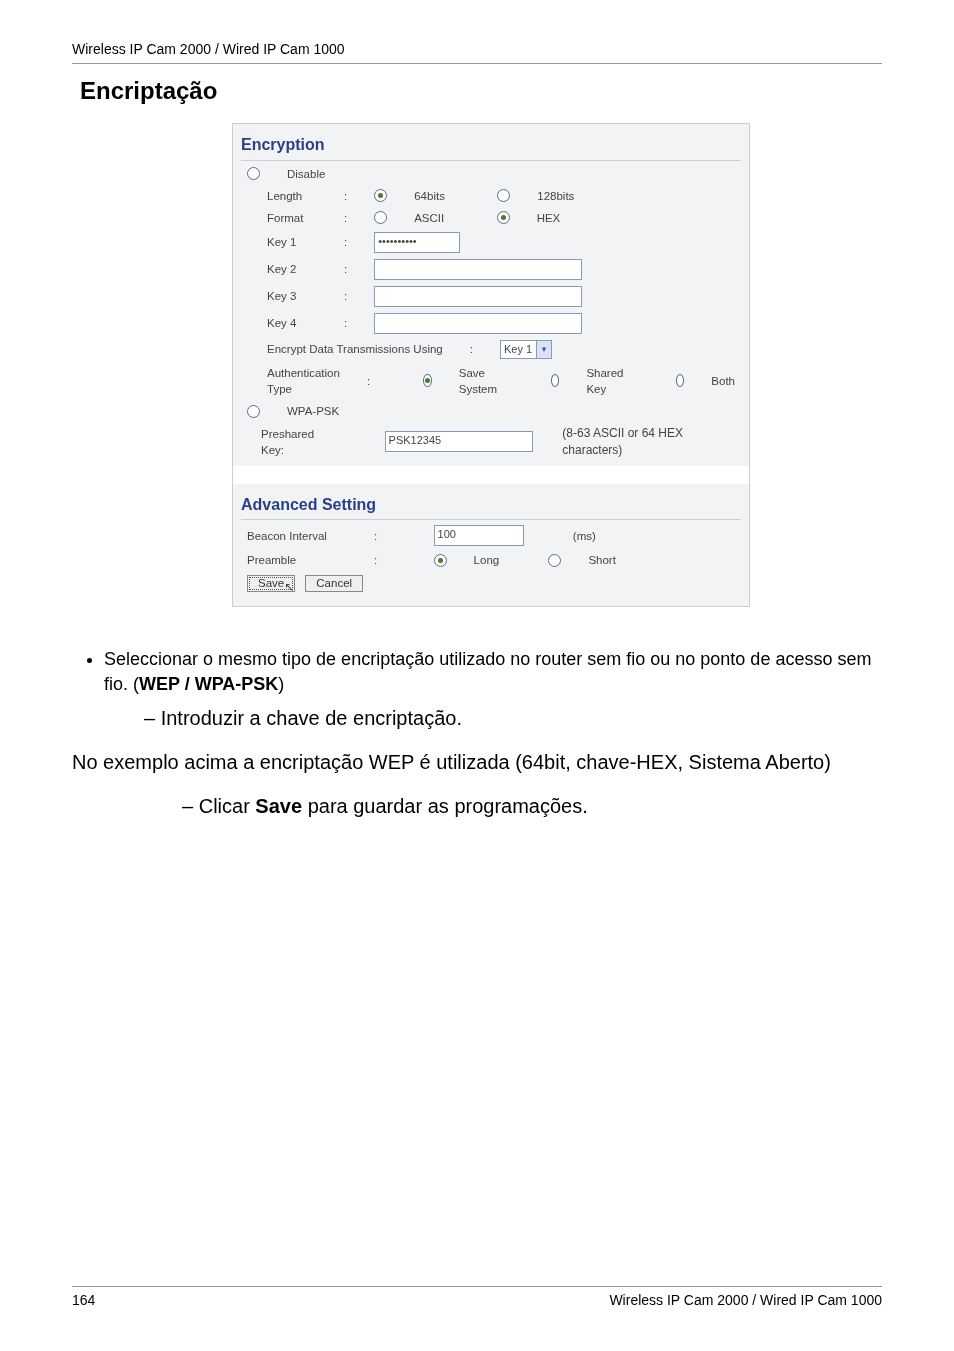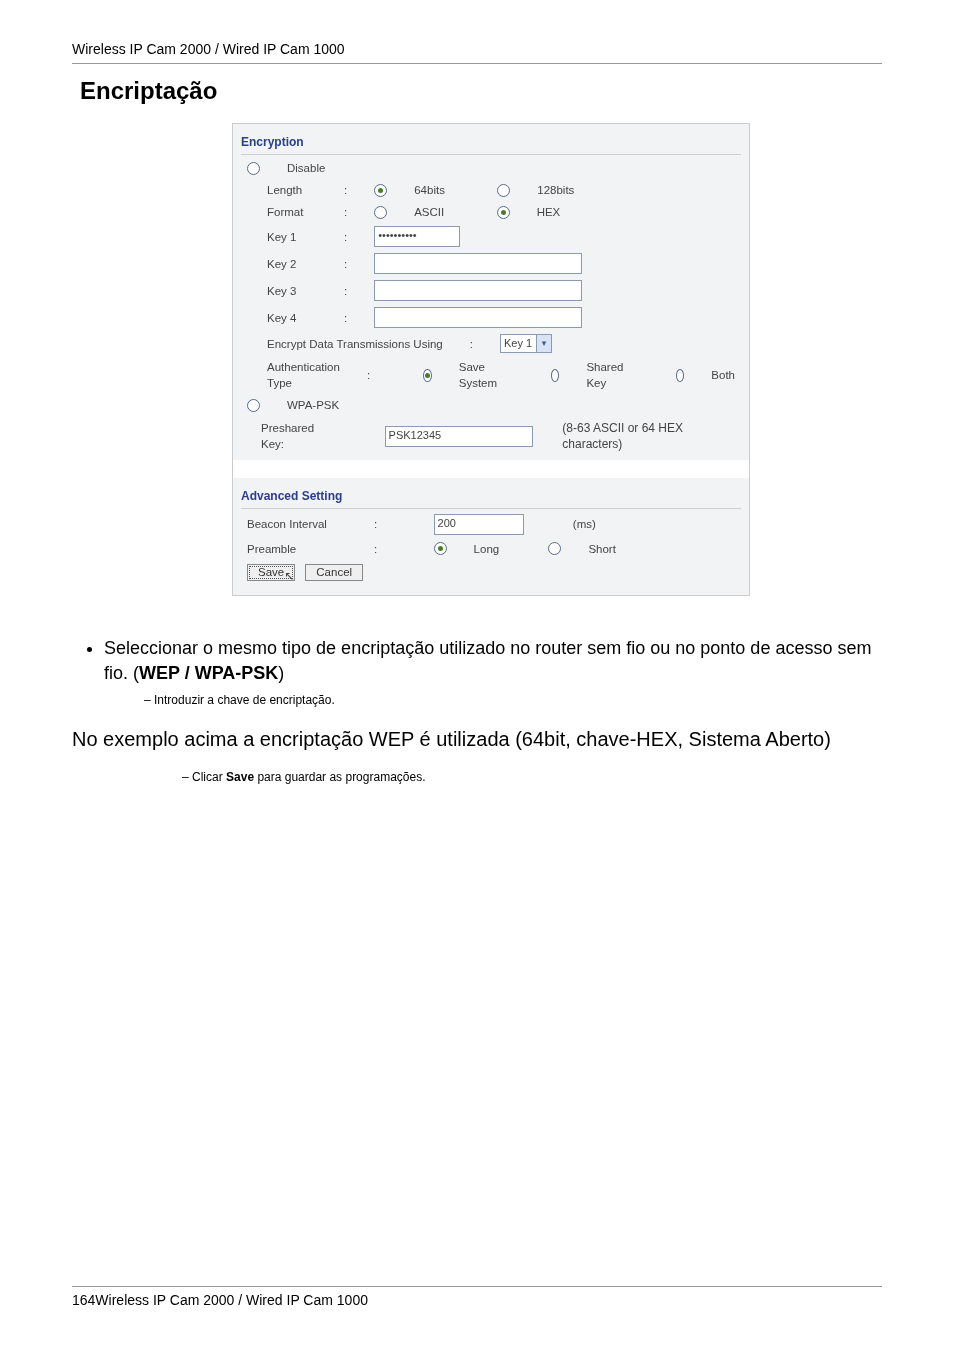--- a/index.html
+++ b/index.html
@@ -28,21 +28,21 @@
     margin: 0 auto 40px 160px;
     border: 1px solid #ccc;
     background: #F2F3F5;
     font-family: Arial, sans-serif;
     font-size: 11.5px;
     color: #444;
   }
   .panel-title {
     color: #2a3f8a;
     font-weight: bold;
-    font-size: 12px;
+    font-size: 16px;
     padding: 6px 0 3px 0;
     border-bottom: 1px solid #d0d0d0;
     margin: 0 8px 2px 8px;
   }
   .row {
     display: flex;
     align-items: center;
     padding: 3px 14px;
     gap: 23px;
   }
@@ -115,32 +115,33 @@
     top:4px;
     left:-17px;
     font-size:12px;
   }
   .hint { font-size:12px; margin-left:6px; }
   .section-gap { height:18px; background:#fff; }
   .section-wrap { padding:4px 0; }
   ul.body-list { margin:8px 0 6px 32px; padding:0;}
   ul.body-list > li { margin-bottom:6px; font-size:18px; list-style: disc; }
   ul.sub { margin:6px 0 0 40px; padding:0;}
-  ul.sub > li { list-style:none; margin-bottom:6px; font-size:12px;}
+  ul.sub > li { list-style:none; margin-bottom:6px; font-size:20px;}
   ul.sub > li::before { content:"–  "; }
   p.body { font-size:20px; margin:16px 0;}
   .footer {
     position:absolute;
     bottom:40px;
     left:72px;
     right:72px;
     border-top:1px solid #999;
     padding-top:4px;
     font-size:14px;
     display:flex;
+    justify-content:space-between;
   }
 </style>
 </head>
 <body>
 
 <div class="header-line">
   <span>Wireless IP Cam 2000 / Wired IP Cam 1000</span>
 </div>
 
 <h2 class="section-title">Encriptação</h2>
@@ -228,21 +229,21 @@
     </div>
   </div>
 
   <div class="section-gap"></div>
 
   <div class="section-wrap">
     <div class="panel-title">Advanced Setting</div>
 
     <div class="row">
       <span class="label-col2">Beacon Interval</span><span class="colon">:</span>&nbsp;&nbsp;
-      <span class="txt-input" style="width:82px;">200</span>&nbsp;
+      <span class="txt-input" style="width:82px;">100</span>&nbsp;
       <span>(ms)</span>
     </div>
 
     <div class="row">
       <span class="label-col2">Preamble</span><span class="colon">:</span>&nbsp;&nbsp;
       <span class="radio-dot selected"></span>
       <span>Long</span>
       &nbsp;
       <span class="radio-dot"></span>
       <span>Short</span>

